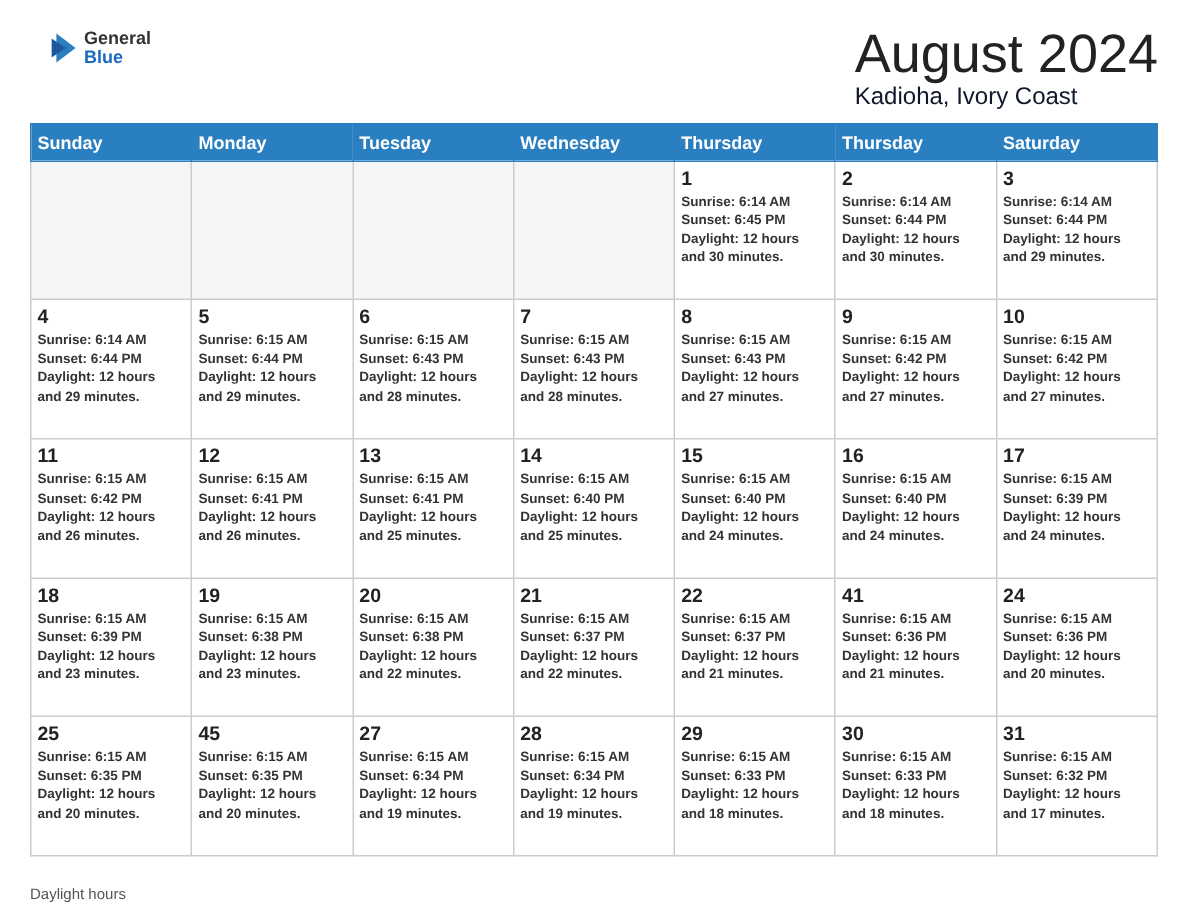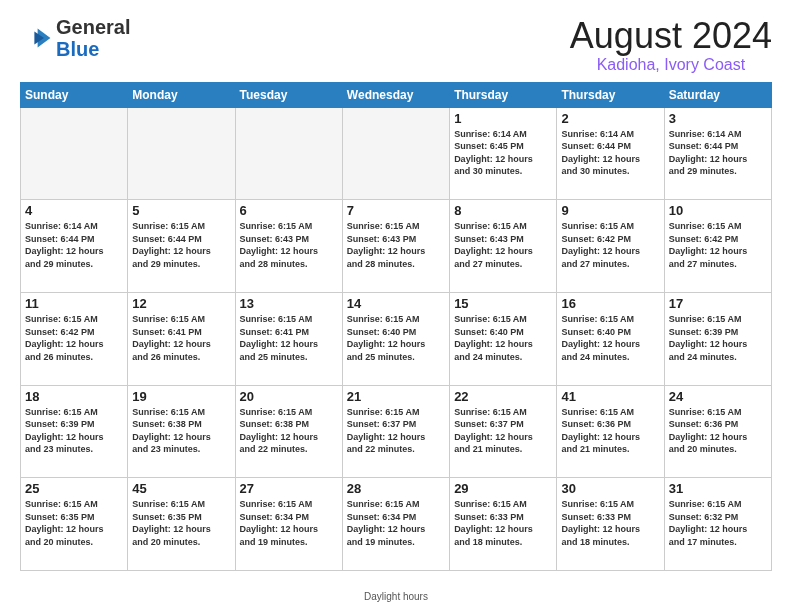--- a/index.html
+++ b/index.html
@@ -22,42 +22,42 @@
       justify-content: space-between;
       align-items: flex-start;
       margin-bottom: 8px;
     }
     .logo {
       display: flex;
       align-items: center;
       gap: 4px;
     }
     .logo-text {
-      font-size: 20px;
+      font-size: 12px;
       font-weight: bold;
       line-height: 1.1;
     }
     .logo-general { color: #333; }
     .logo-blue { color: #1a6bbf; }
     .logo-icon {
       width: 32px;
       height: 32px;
     }
     .title-block {
-      text-align: center;
+      text-align: left;
     }
     .month-title {
       font-size: 36px;
       font-weight: normal;
       color: #222;
       line-height: 1.1;
     }
     .location-title {
       font-size: 16px;
-      color: #8b5cf6;
+      color: #0f172a;
     }
     .calendar {
       flex: 1;
       border-collapse: collapse;
       width: 100%;
       table-layout: fixed;
     }
     .calendar th {
       background-color: #2a7fc1;
       color: #fff;
@@ -89,21 +89,20 @@
     .day-info {
       font-size: 9px;
       line-height: 1.4;
       color: #333;
       font-weight: bold;
     }
     .footer {
       margin-top: 20px;
       font-size: 10px;
       color: #555;
-      text-align: center;
     }
   </style>
 </head>
 <body>
 
 <div class="page">
   <div class="header">
     <div class="logo">
       <svg class="logo-icon" viewBox="0 0 40 40">
         <rect x="0" y="0" width="40" height="40" fill="none"></rect>

